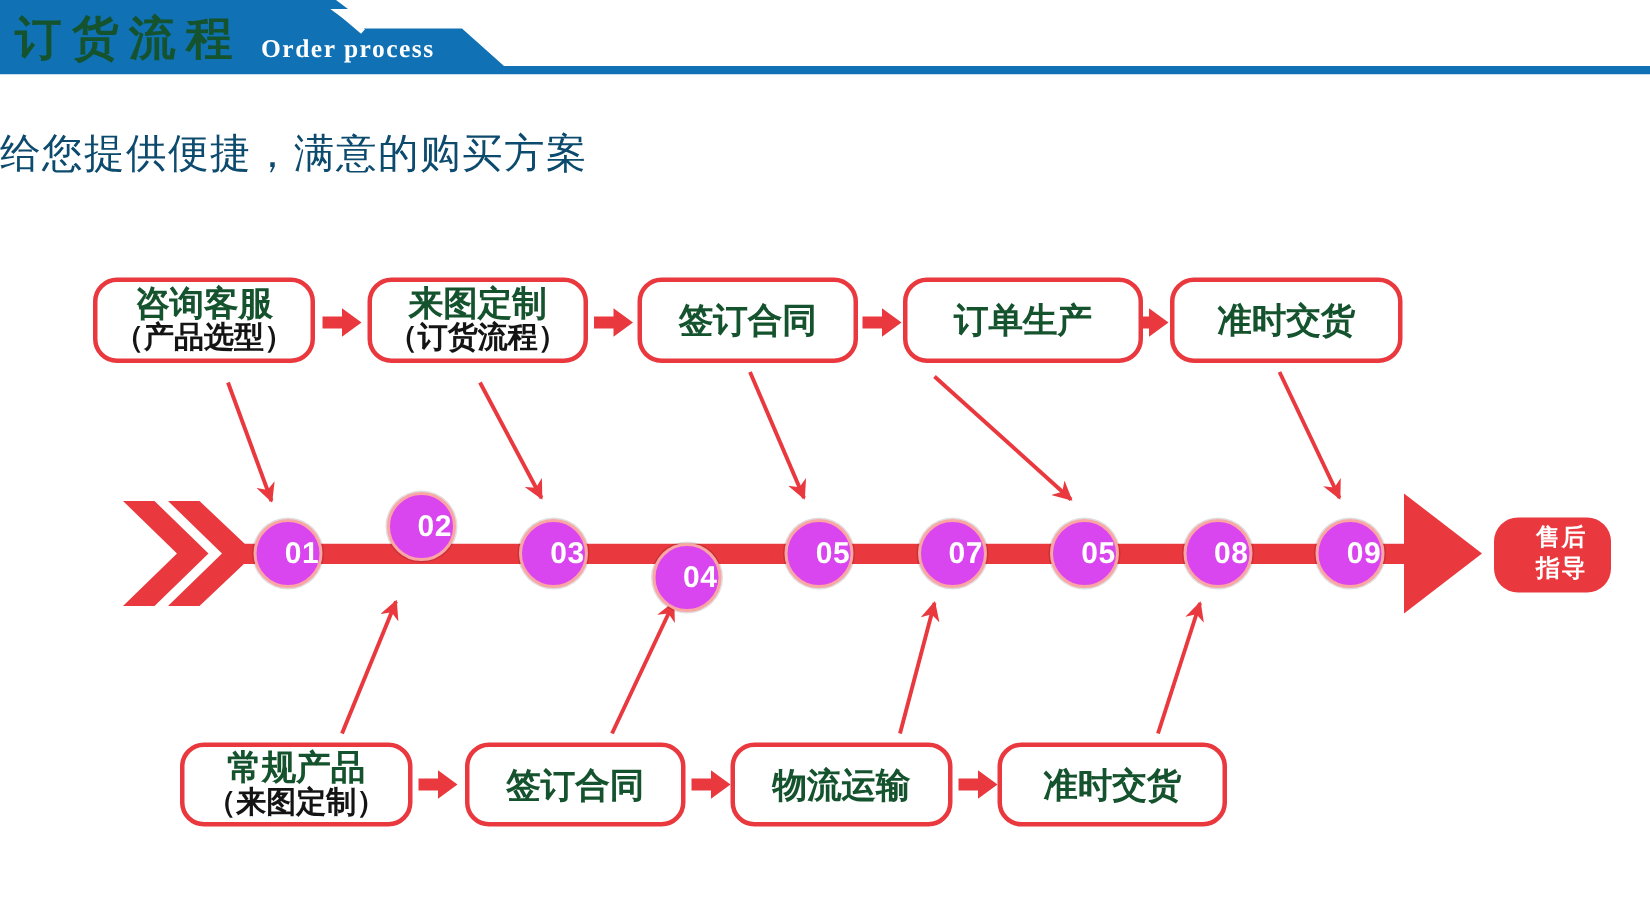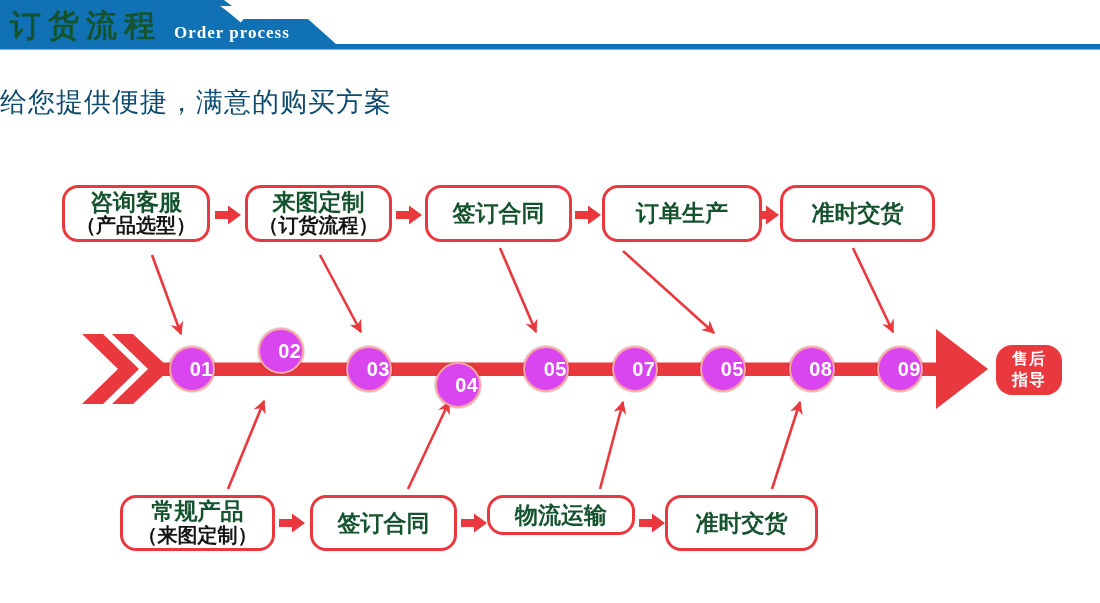--- a/index.html
+++ b/index.html
@@ -37,21 +37,21 @@
     position:absolute;width:46px;height:46px;border-radius:50%;
     background:#d946ef;border:2px solid #fca5a5;box-sizing:border-box;
     box-shadow:0 0 0 1px rgba(0,0,0,0.13);
     display:flex;align-items:center;justify-content:flex-end;
     color:#fff;font-size:20px;font-weight:bold;letter-spacing:0.5px;
   }
   
   .end-badge{
     position:absolute;left:996px;top:345px;width:66px;height:50px;border-radius:16px;
     background:#e9383e;display:flex;flex-direction:column;align-items:center;justify-content:center;
-    color:#fff;font-size:16px;font-weight:bold;line-height:1.3;letter-spacing:1px;
+    color:#fff;font-size:16px;font-weight:bold;line-height:1.3;letter-spacing:1px;padding-left:12px;
   }
   .overlay-svg{position:absolute;left:0;top:0;pointer-events:none;}
 </style>
 </head>
 <body>
 
 <div>
   <svg class="banner-svg" width="1100" height="52">
     <polygon points="0,0 212,0 238,19 308,19 336,44 1100,44 1100,49.5 0,49.5" fill="#1072b4"></polygon>
     <line x1="215" y1="-2" x2="242" y2="21" stroke="#ffffff" stroke-width="4"></line>
@@ -128,21 +128,21 @@
 </div>
 
 <div class="flow-box" style="left:120px;top:495px;width:155px;height:56px">
   <span class="bx-title">常规产品</span>
   <span class="bx-sub">（来图定制）</span>
 </div>
 <div class="flow-box" style="left:310px;top:495px;width:147px;height:56px">
   <span class="bx-title">签订合同</span>
 
 </div>
-<div class="flow-box" style="left:487px;top:495px;width:148px;height:40px">
+<div class="flow-box" style="left:487px;top:495px;width:148px;height:56px">
   <span class="bx-title">物流运输</span>
 
 </div>
 <div class="flow-box" style="left:665px;top:495px;width:153px;height:56px">
   <span class="bx-title">准时交货</span>
 
 </div>
 
 <div class="step-circle" style="left:169px;top:346px">
     <span>01</span>

